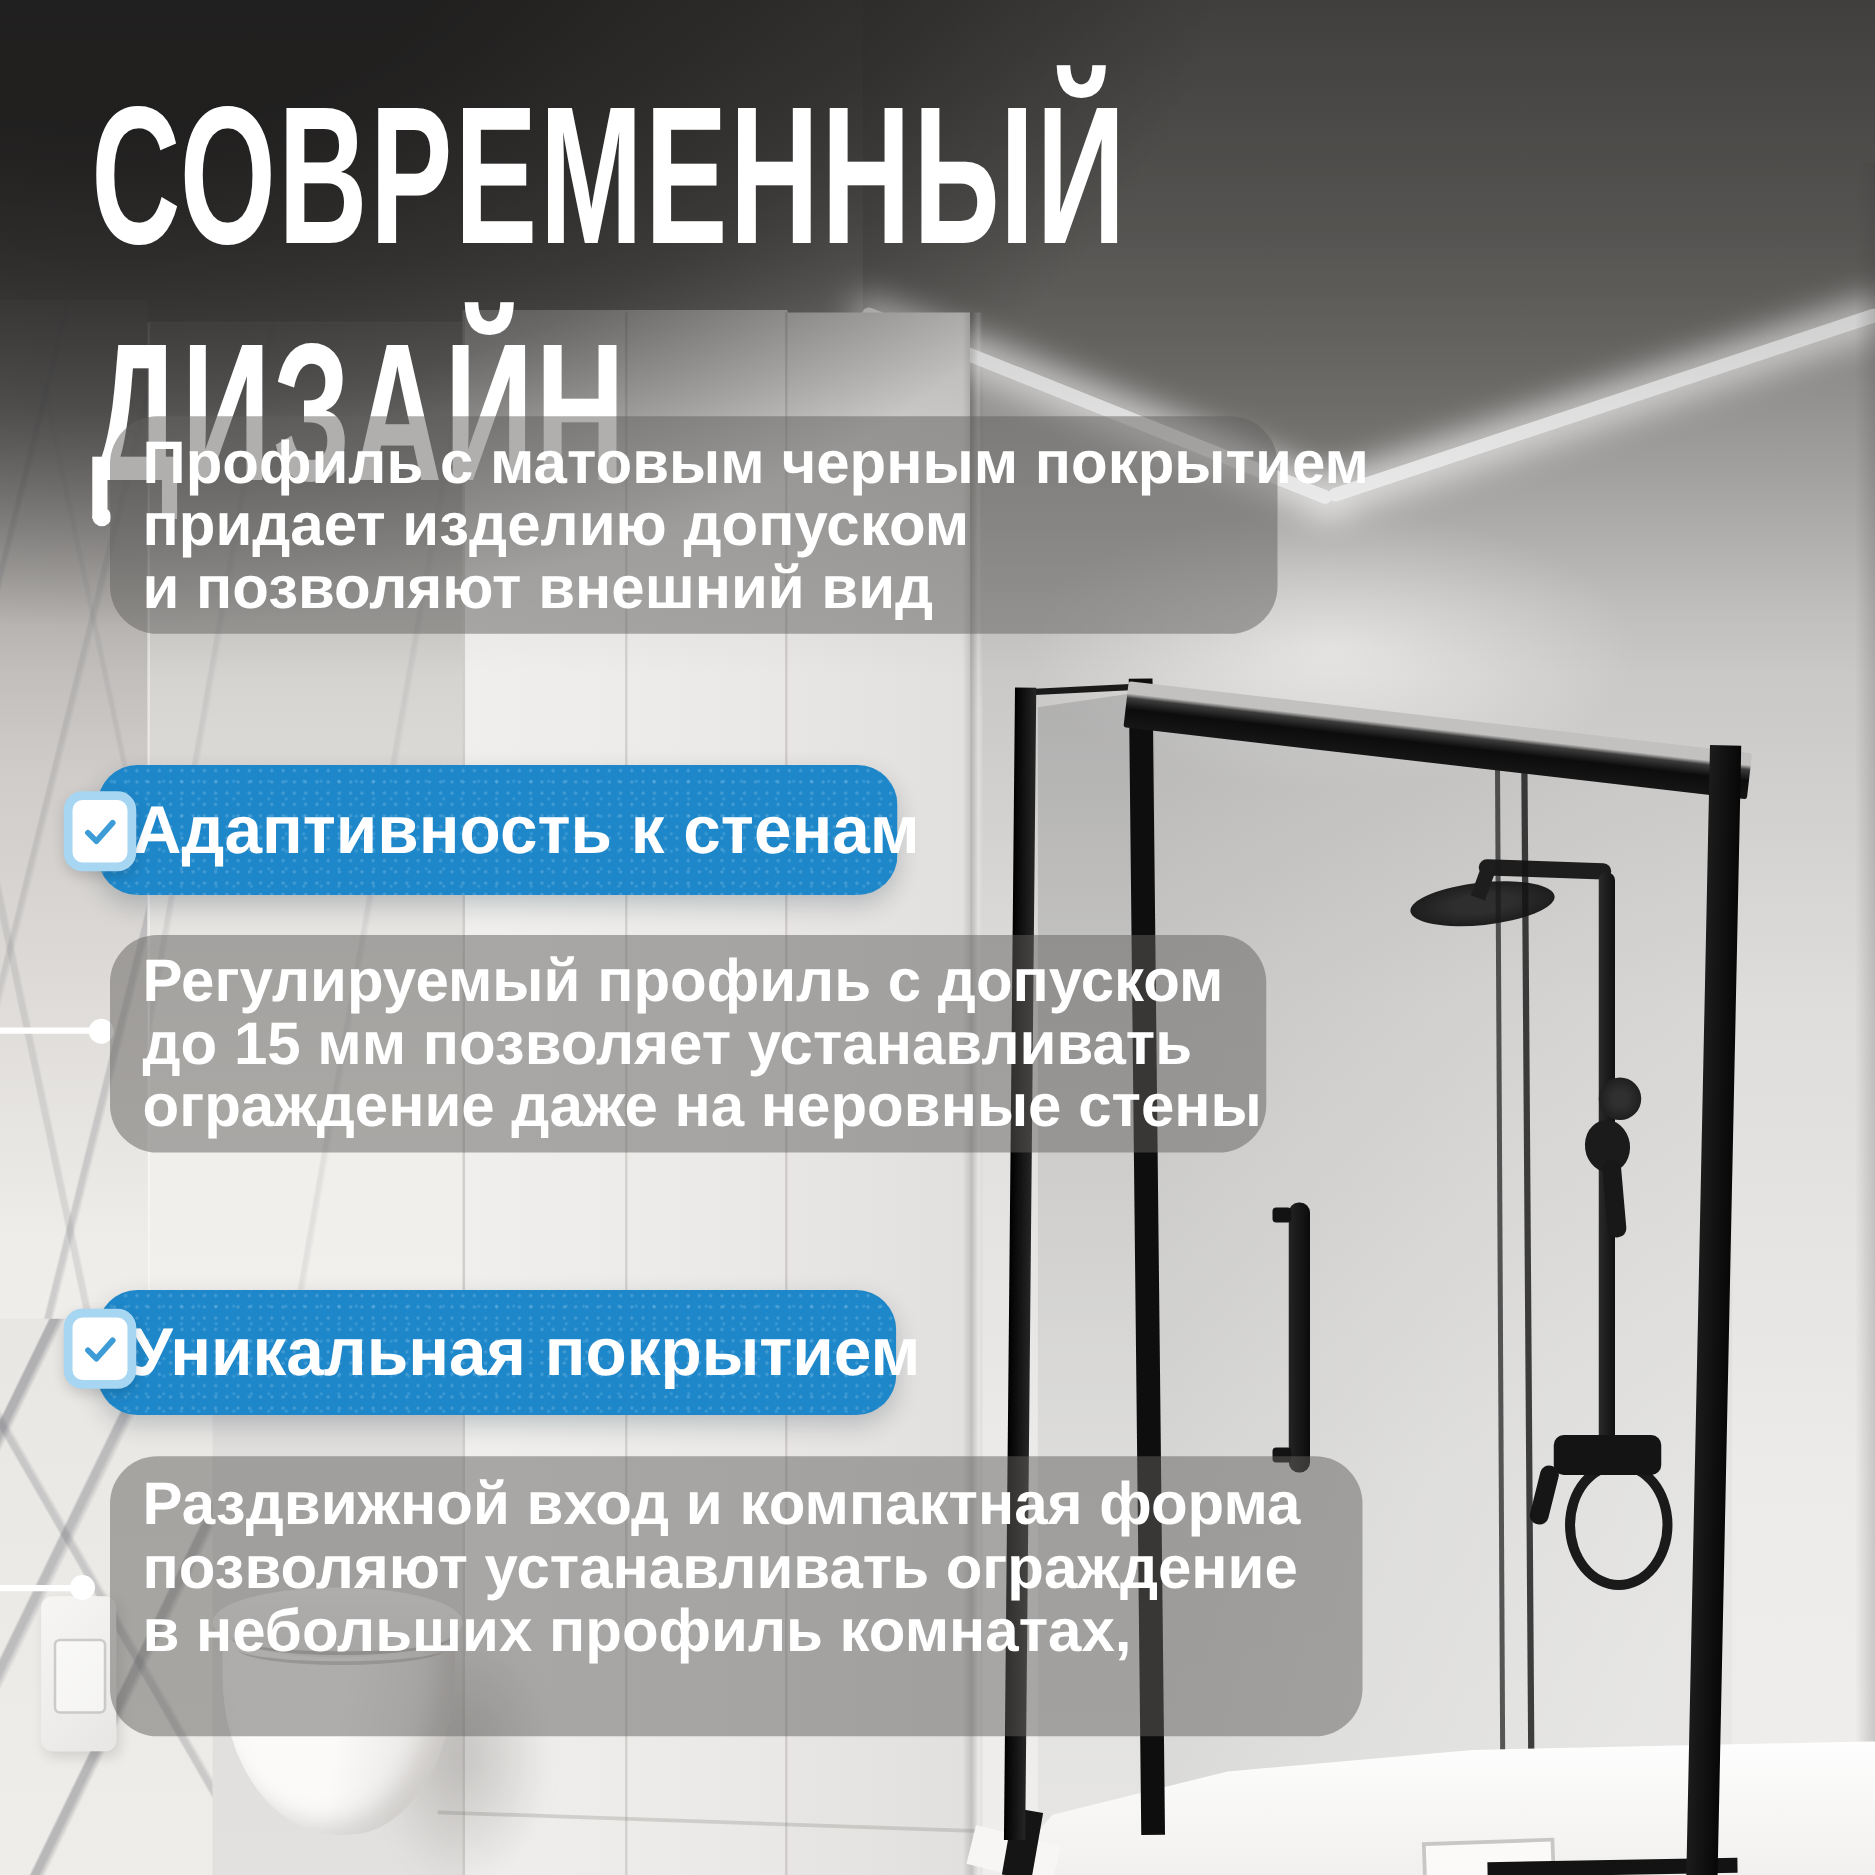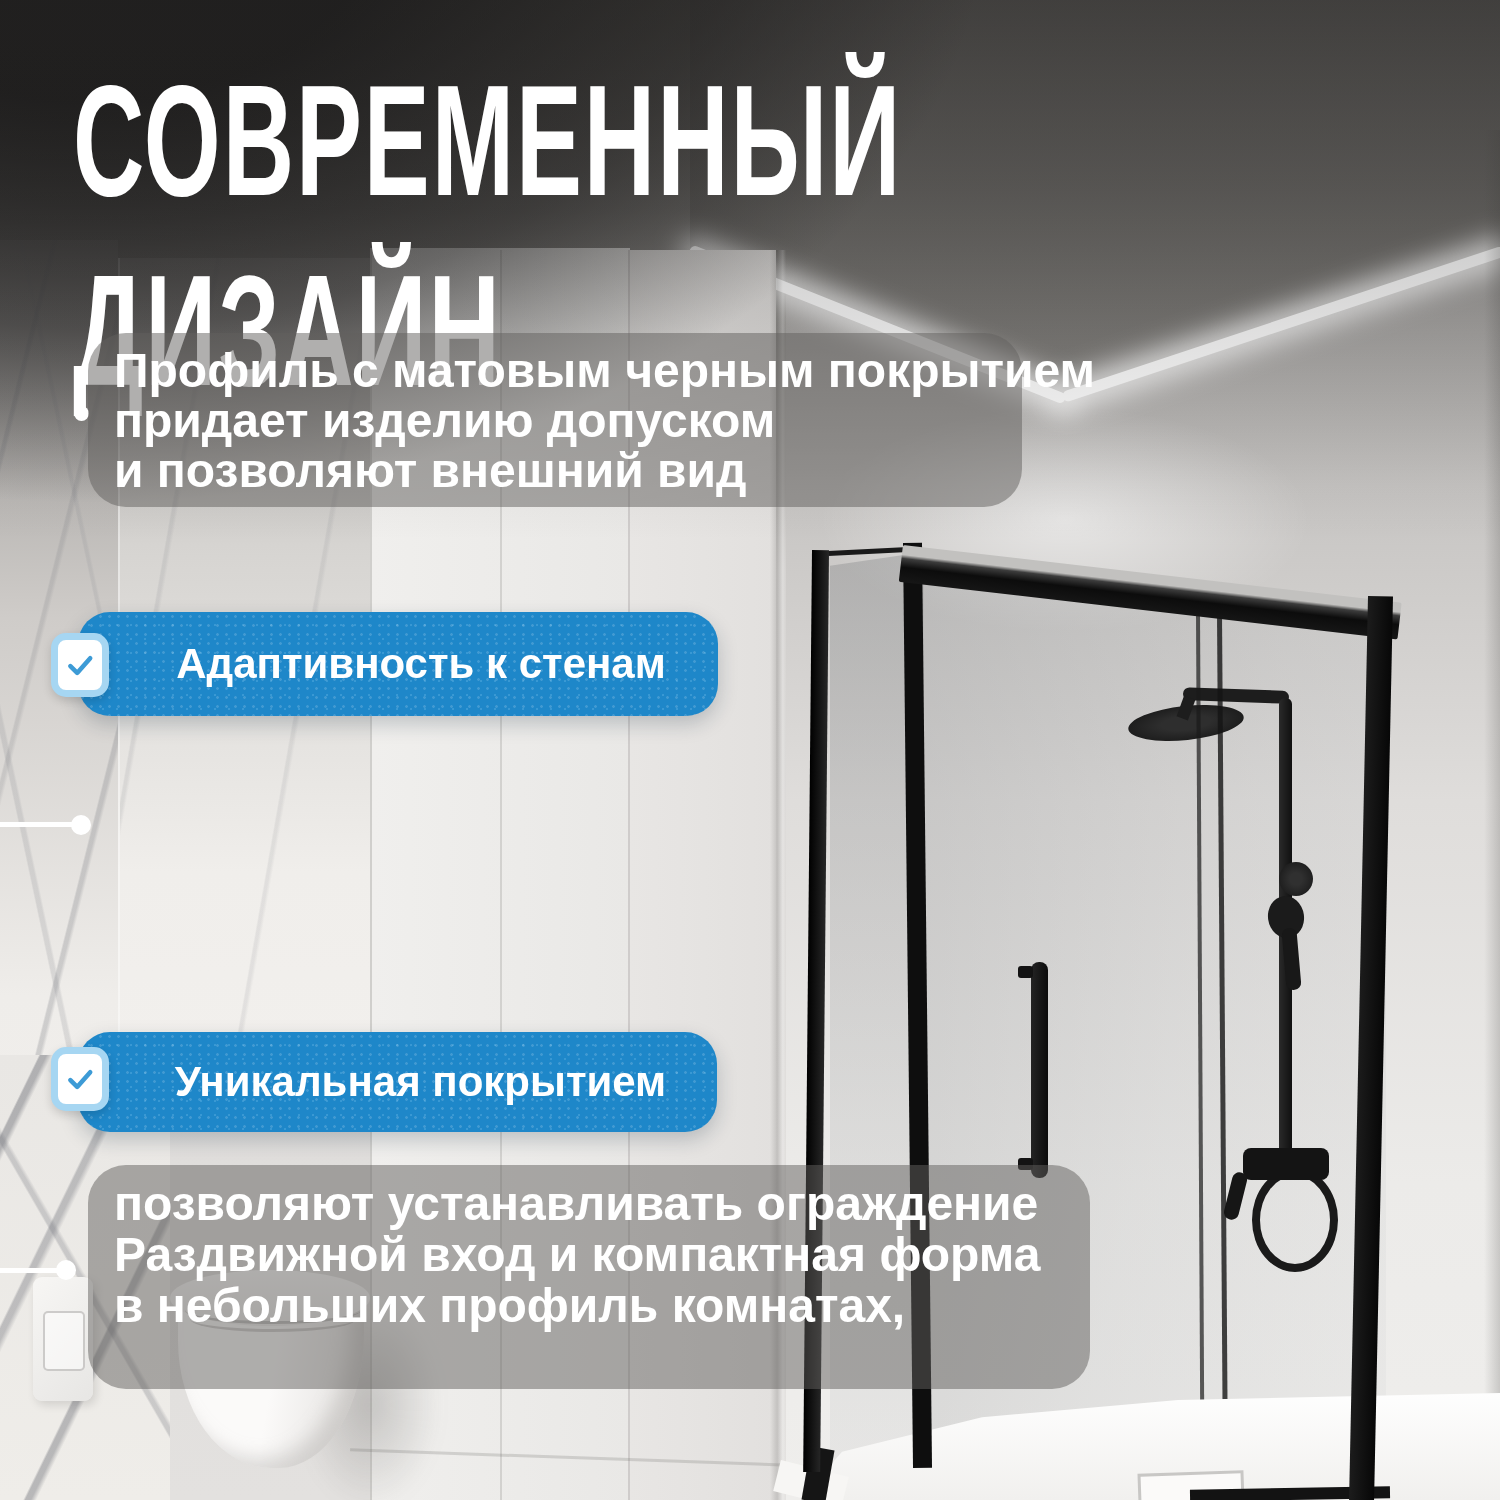--- a/index.html
+++ b/index.html
@@ -47,21 +47,21 @@
     font-size:48px;line-height:50px;padding:13px 26px;box-sizing:border-box;}
   .note .note-line{white-space:nowrap;}
   .note-wide{line-height:51px;}
   .badge{background-color:var(--badge-blue);
     background-image:
       radial-gradient(rgba(255,255,255,.16) 1.1px,transparent 1.6px),
       radial-gradient(rgba(125,200,240,.28) 1px,transparent 1.5px);
     background-size:9px 9px,14px 14px;background-position:0 0,4px 6px;
     border-radius:32px;display:flex;align-items:center;justify-content:center;
     padding-left:46px;box-sizing:border-box;box-shadow:0 8px 20px rgba(20,40,60,.22);}
-  .badge-label{color:var(--badge-text);font-weight:700;font-size:42px;white-space:nowrap;}
+  .badge-label{color:var(--badge-text);font-weight:700;font-size:54px;white-space:nowrap;}
   .checkbox{position:absolute;left:-27px;width:44px;height:50px;background:#fff;
     border:7px solid var(--checkbox-border);border-radius:15px;
     display:flex;align-items:center;justify-content:center;box-shadow:0 4px 10px rgba(0,0,0,.15);}
   .checkbox svg{width:34px;height:34px;}
   .checkbox svg path{stroke:var(--checkmark-blue);stroke-width:4;fill:none;stroke-linecap:round;stroke-linejoin:round;}
   .leader{background:#fff;}
   .dot{background:#fff;border-radius:50%;}
 </style>
 </head>
 <body>
@@ -161,31 +161,36 @@
     <div class="checkbox" style="top:21px;">
       <svg viewBox="0 0 30 30">
           <path d="M6.5 16 l6 6 L24 9"></path>
         </svg>
     </div>
     <div class="badge-label">Адаптивность к стенам</div>
   </div>
 
   <div class="abs leader" style="left:0;top:822px;width:72px;height:5px;"></div>
   <div class="abs dot" style="left:71px;top:815px;width:20px;height:20px;"></div>
+  <div class="abs note" style="left:88px;top:748px;width:925px;height:174px;">
+    <div class="note-line">Регулируемый профиль с допуском</div>
+    <div class="note-line">до 15 мм позволяет устанавливать</div>
+    <div class="note-line">ограждение даже на неровные стены</div>
+  </div>
 
   <div class="abs badge" style="left:78px;top:1032px;width:639px;height:100px;">
     <div class="checkbox" style="top:15px;">
       <svg viewBox="0 0 30 30">
           <path d="M6.5 16 l6 6 L24 9"></path>
         </svg>
     </div>
     <div class="badge-label">Уникальная покрытием</div>
   </div>
 
   <div class="abs leader" style="left:0;top:1268px;width:58px;height:5px;"></div>
   <div class="abs dot" style="left:56px;top:1260px;width:20px;height:20px;"></div>
   <div class="abs note note-wide" style="left:88px;top:1165px;width:1002px;height:224px;">
+    <div class="note-line">Раздвижной вход и компактная форма</div>
     <div class="note-line">позволяют устанавливать ограждение</div>
-    <div class="note-line">Раздвижной вход и компактная форма</div>
     <div class="note-line">в небольших профиль комнатах,</div>
   </div>
 
 </div>
 
 </body></html>

